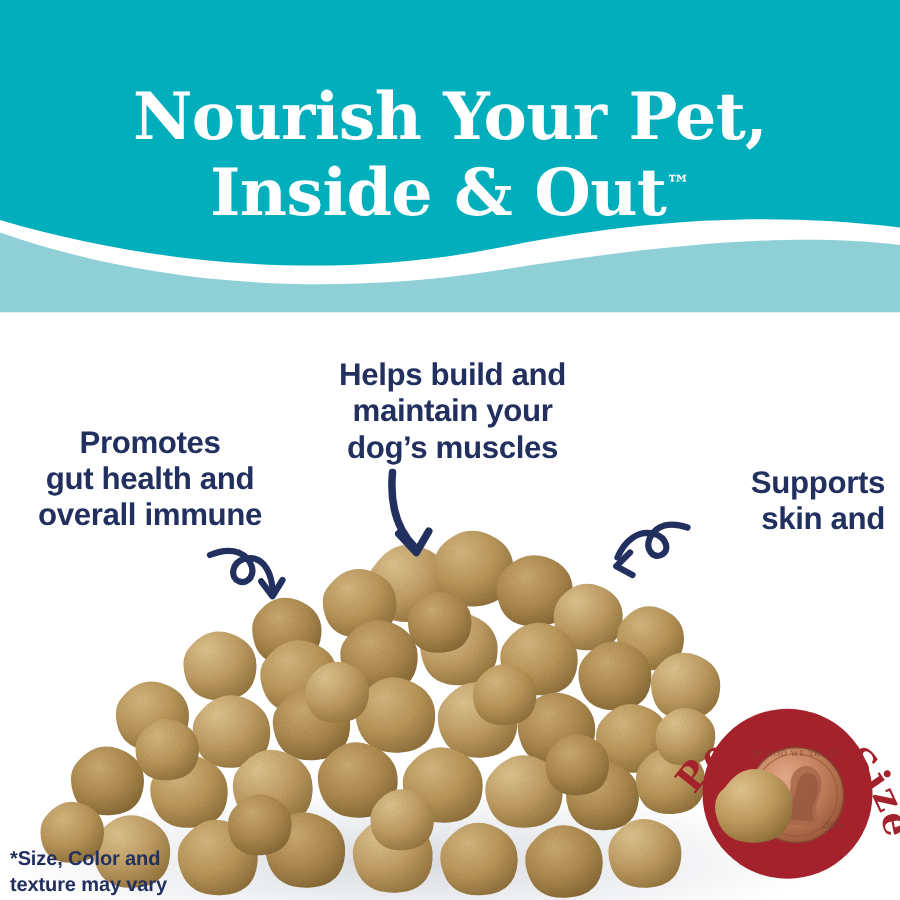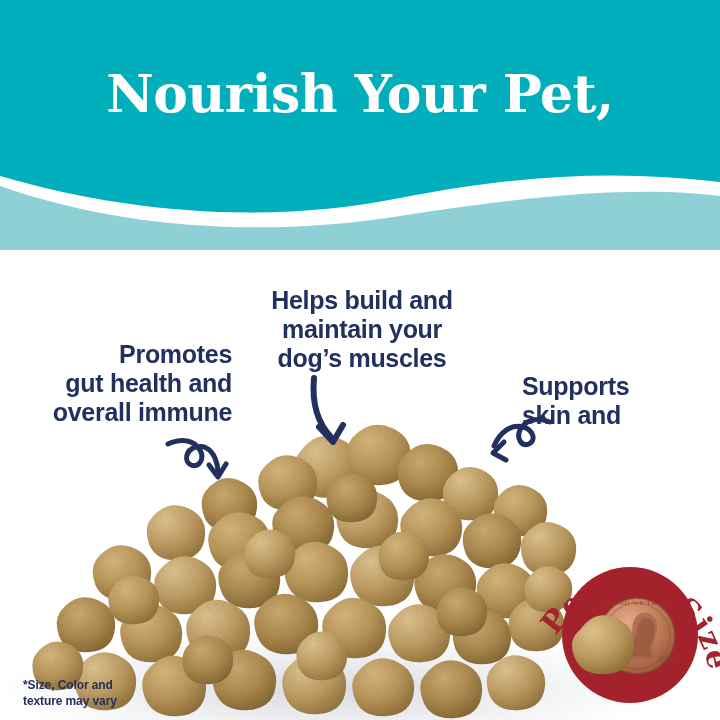--- a/index.html
+++ b/index.html
@@ -57,45 +57,45 @@
   .callout {
     position: absolute;
     color: #22305f;
     font-family: "Liberation Sans", sans-serif;
     font-weight: bold;
     font-size: 25px;
     line-height: 1.16;
     letter-spacing: -0.3px;
   }
   .callout .ln { display: block; white-space: nowrap; }
-  .callout-left   { left: 8px;  top: 340px; width: 224px; text-align: right; }
+  .callout-left   { left: 8px;  top: 340px; width: 224px; text-align: center; }
   .callout-center { left: 252px; top: 286px; width: 220px; text-align: center; }
-  .callout-right  { left: 522px; top: 372px; width: 186px; text-align: left; }
+  .callout-right  { left: 522px; top: 372px; width: 186px; text-align: right; }
 
   .arrow {
     position: absolute;
   }
   .arrow svg { display: block; overflow: visible; }
 
   
   .badge {
     position: absolute;
     left: 540px; top: 520px;
     width: 200px; height: 200px;
   }
   .badge svg { display: block; overflow: visible; }
 
   
   .disclaimer {
     position: absolute;
-    left: 23px; top: 678px;
+    left: 8px; top: 678px;
     color: #22305f;
     font-family: "Liberation Sans", sans-serif;
     font-weight: bold;
-    font-size: 12px;
+    font-size: 16px;
     line-height: 1.3;
     letter-spacing: -0.1px;
   }
   .disclaimer .ln { display: block; white-space: nowrap; }
 </style>
 </head>
 <body>
 
 <div id="page">
 
@@ -103,20 +103,21 @@
     <svg width="720" height="250" viewBox="0 0 720 250">
 
       <path d="M0,186 C 120,228 260,238 400,216 C 540,194 640,186 720,196 L720,250 L0,250 Z" fill="#8FCFD6"></path>
 
       <path d="M0,0 L720,0 L720,182 C 620,170 520,174 400,198 C 270,224 130,214 0,176 Z" fill="#00AEBC"></path>
     </svg>
   </div>
 
   <h1 class="headline">
     <span class="ln">Nourish Your Pet,</span>
+    <span class="ln"><span>Inside &amp; Out</span><span class="tm">™</span></span>
   </h1>
 
   <div class="kibble-stage">
     <svg width="720" height="720" viewBox="0 0 720 720">
       <defs>
         <radialGradient id="kb1" cx="35%" cy="28%" r="78%">
           <stop offset="0%" stop-color="#D9BA81"></stop>
           <stop offset="55%" stop-color="#BD9A5C"></stop>
           <stop offset="100%" stop-color="#93723C"></stop>
         </radialGradient>

